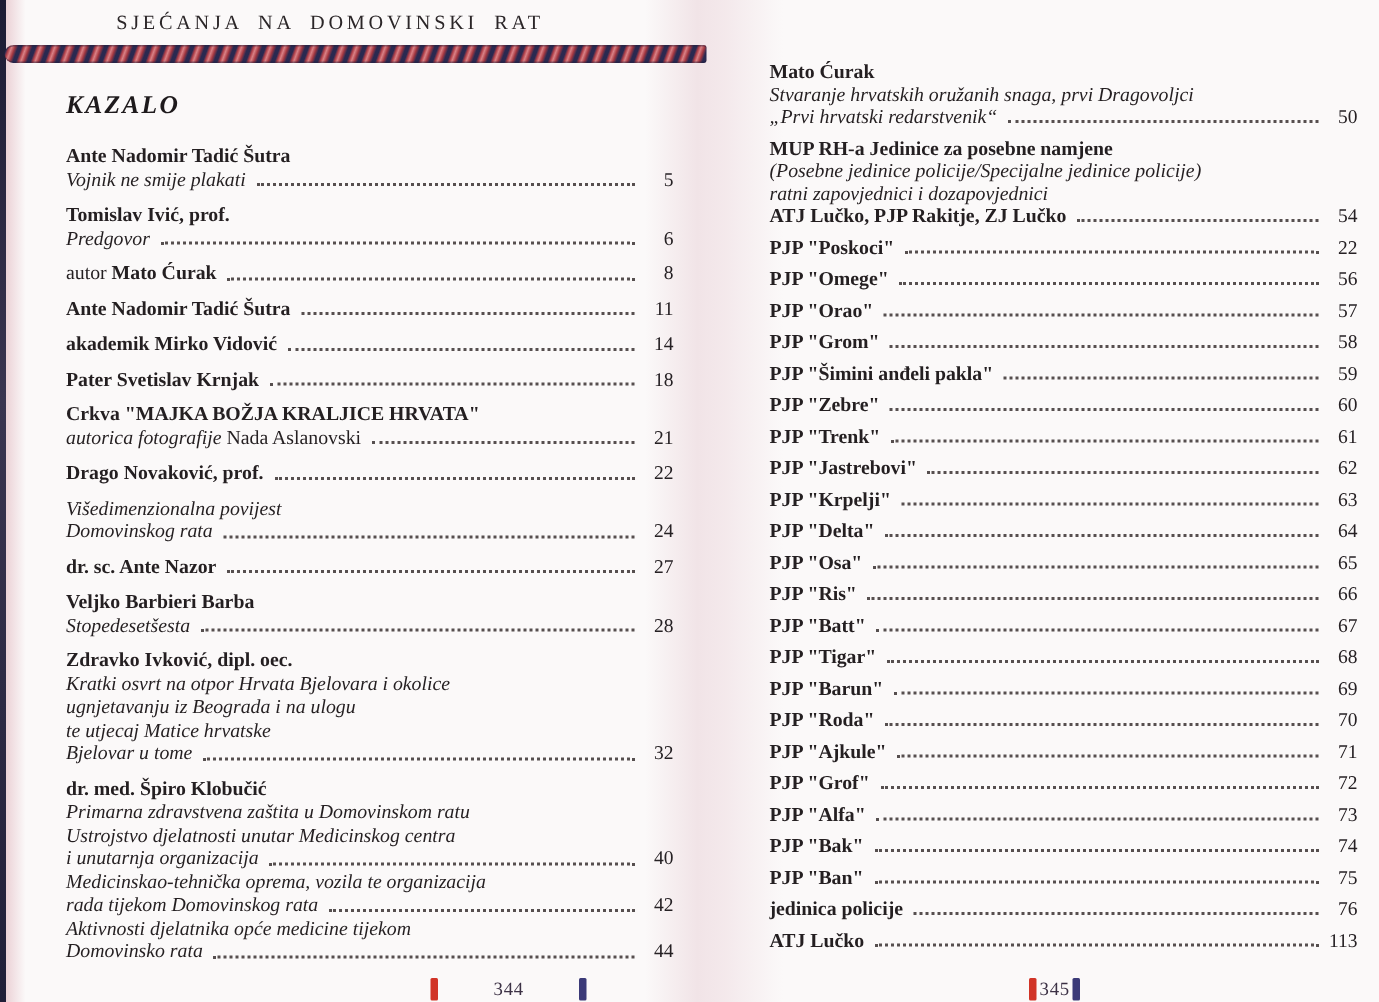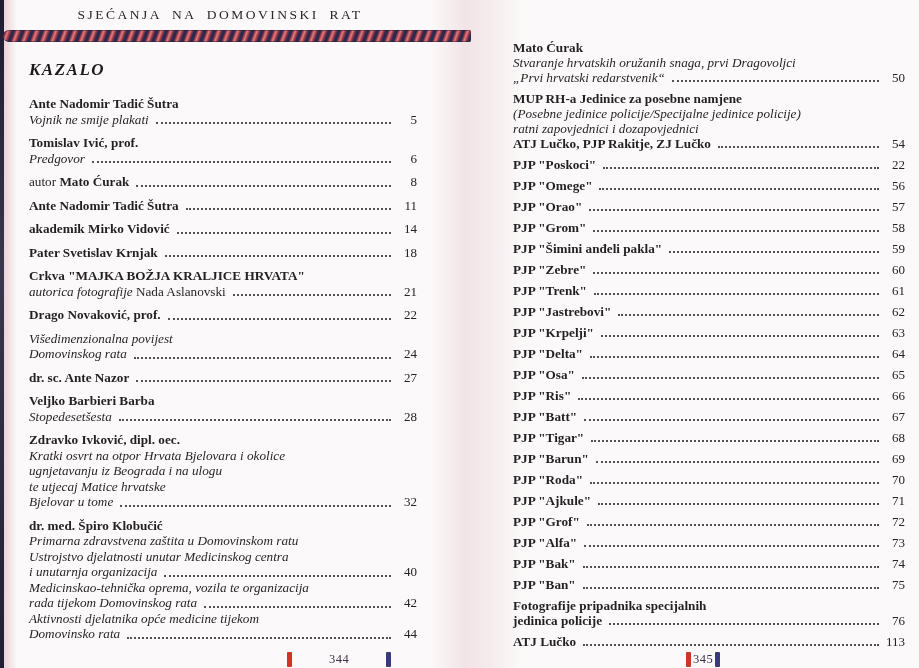--- a/index.html
+++ b/index.html
@@ -13,35 +13,35 @@
   #edge-dark { position:absolute; left:0; top:0; width:4px; height:668px;
     background:linear-gradient(180deg,#1c1b33,#3a3550 40%,#201f38); }
   #edge-pink { position:absolute; left:4px; top:0; width:13px; height:668px;
     background:linear-gradient(90deg, rgba(216,162,172,0.45), rgba(216,162,172,0)); }
   #gutter { position:absolute; left:430px; top:0; width:92px; height:668px;
     background:linear-gradient(90deg, rgba(235,215,220,0) 0%, rgba(226,196,204,0.40) 38%,
       rgba(240,224,228,0.65) 58%, rgba(248,244,244,0) 100%); }
 
   
   .page { position:absolute; top:0; height:668px; }
-  #left-page  { left:0;   width:475px; }
+  #left-page  { left:0;   width:475px;padding-left:32px; }
   #right-page { left:505px; width:414px; }
 
   #book-header { position:absolute; top:7px; left:0; width:440px; text-align:center;
     font-size:13.5px; letter-spacing:2.5px; word-spacing:5px; color:#2b2628; white-space:nowrap; }
 
   #rope { position:absolute; top:30px; left:3px; width:468px; height:12px;
     border-radius:6px 2px 2px 6px;
     background:repeating-linear-gradient(110deg,
       #2a2950 0px, #2a2950 2px,
       #b04049 3.5px, #d98186 5px,
       #a63841 7px, #2a2950 9px);
     box-shadow: inset 0 1px 0 rgba(30,30,60,0.45), inset 0 -1px 0 rgba(30,30,60,0.45); }
 
-  #left-content  { position:absolute; left:29px; right:58px; top:60px; }
+  #left-content  { position:absolute; left:44px; right:58px; top:60px; }
   #right-content { position:absolute; left:8px;  right:14px; top:40px; }
 
   .toc-title { font-size:17px; font-weight:bold; font-style:italic;
     letter-spacing:1.5px; margin:0 0 16px 0; color:#1e1a1c; }
 
   .entry + .entry { margin-top:8px; }
   #right-content .entry + .entry { margin-top:6px; }
 
   .line { display:flex; align-items:baseline; line-height:15.5px; font-size:13.2px; }
   #right-content .line { line-height:15px; }
@@ -400,23 +400,20 @@
         </div>
         <div class="entry">
           <div class="line">
             <span class="line-text"><span class="part-bold">PJP "Ban"</span></span>
             <span class="leader"></span>
             <span class="pagenum">75</span>
           </div>
         </div>
         <div class="entry">
           <div class="line">
-            <span class="line-text"><span class="part-bold">Fotografije pripadnika specijalnih</span></span>
-          </div>
-          <div class="line">
             <span class="line-text"><span class="part-bold">jedinica policije</span></span>
             <span class="leader"></span>
             <span class="pagenum">76</span>
           </div>
         </div>
         <div class="entry">
           <div class="line">
             <span class="line-text"><span class="part-bold">ATJ Lučko</span></span>
             <span class="leader"></span>
             <span class="pagenum">113</span>

